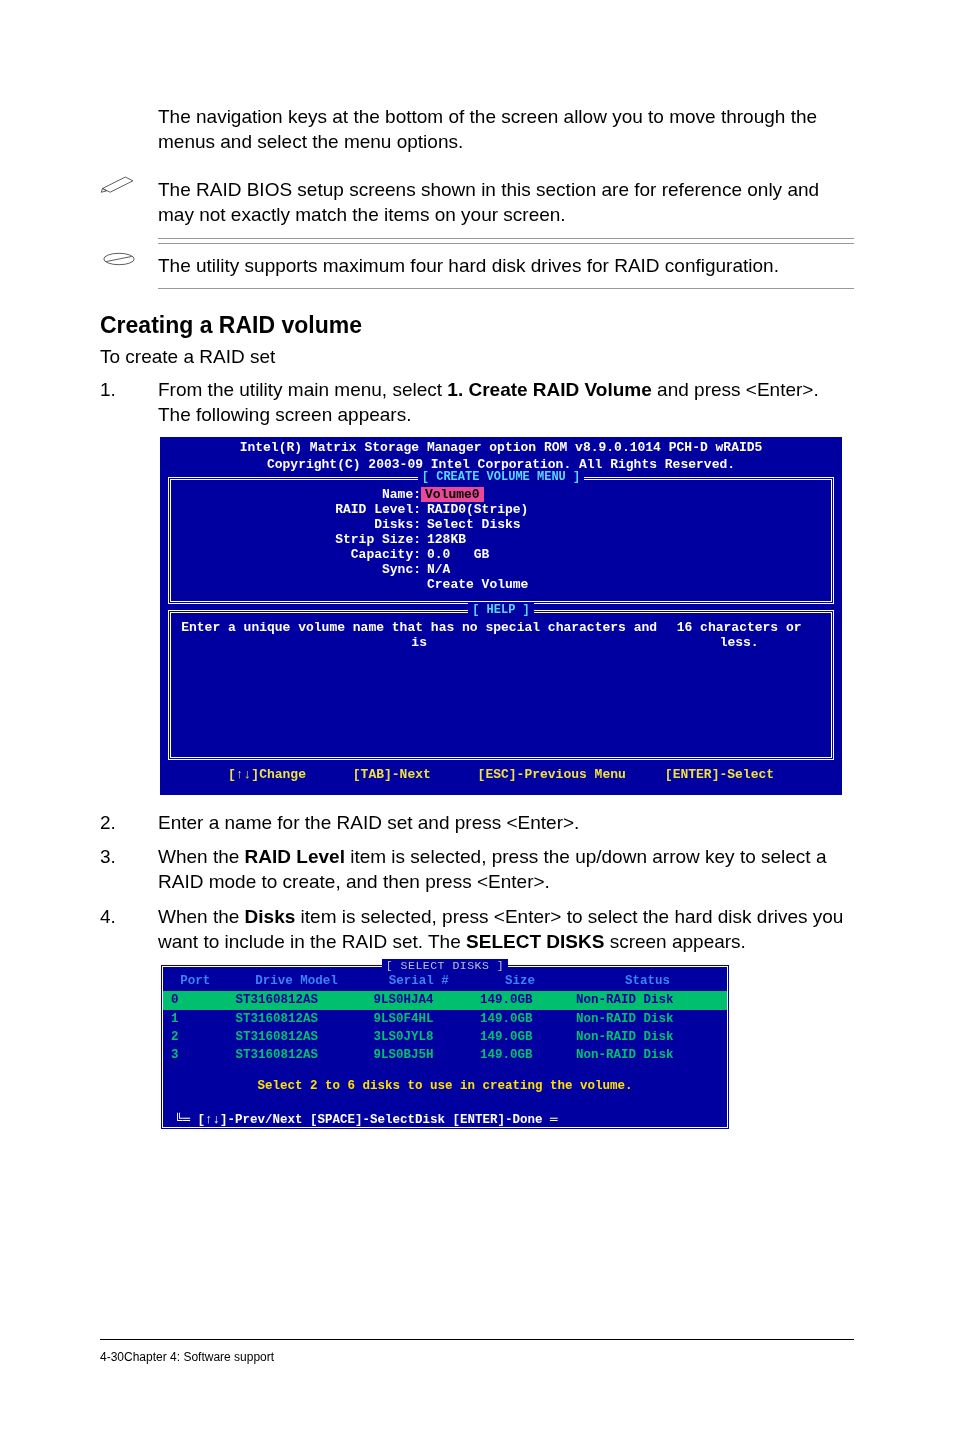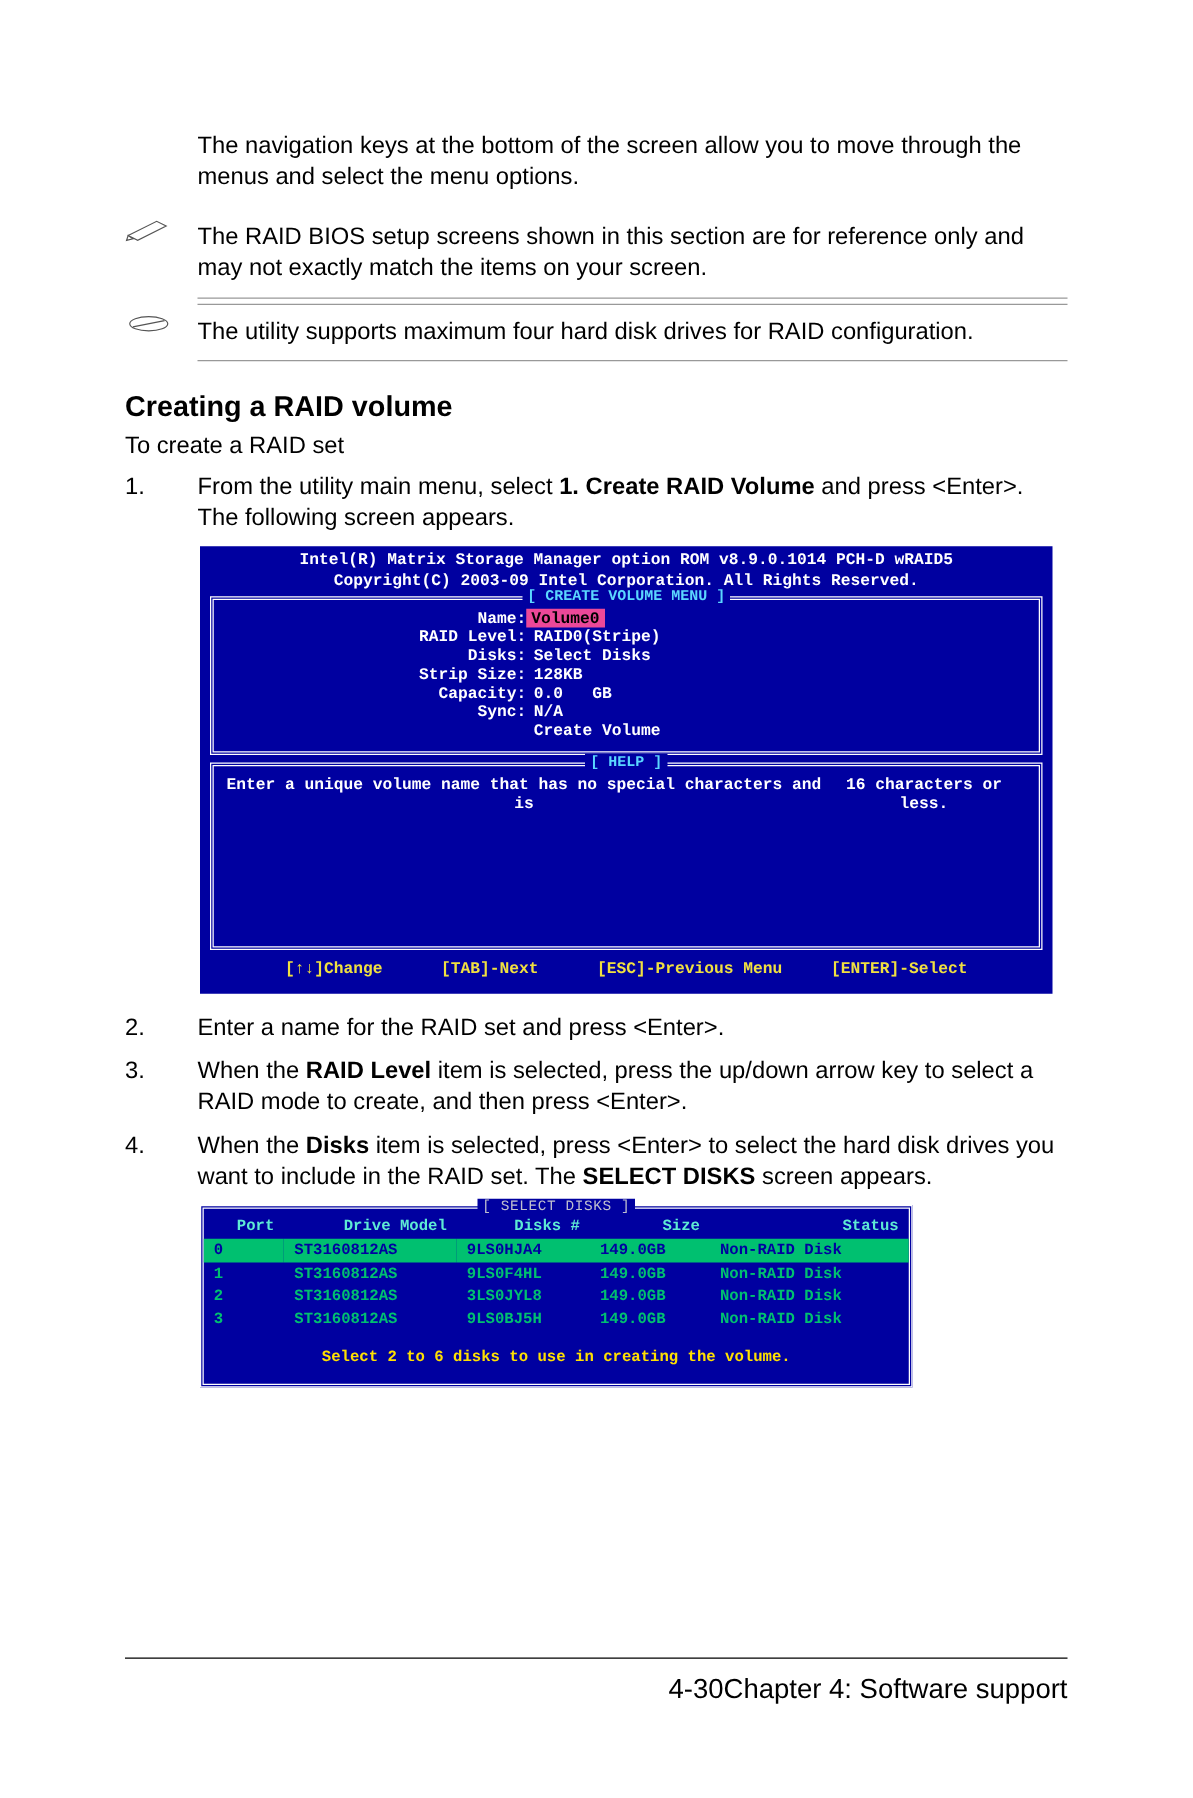--- a/index.html
+++ b/index.html
@@ -154,22 +154,22 @@
     font-size: 11.5px;
     letter-spacing: 0.5px;
   }
   .sel .title span { background:#0000a0; padding: 0 4px; }
   .sel table {
     width: 100%;
     border-collapse: collapse;
     font-weight: bold;
   }
   .sel th {
-    color: #5eead4;
-    text-align: right;
+    color: #3b82f6;
+    text-align: center;
     padding: 2px 8px;
     font-weight: bold;
   }
   .sel td {
     padding: 1px 8px;
   }
   .sel tr.hl td { background: #00c070; color: #0000a0; }
   .sel .msg {
     color: #ffe000;
     text-align: center;
@@ -185,22 +185,22 @@
   }
 
   
   .footer {
     position: absolute;
     left: 100px;
     right: 100px;
     bottom: 72px;
     border-top: 1px solid #000;
     display: flex;
-    justify-content: flex-end;
-    font-size: 22px;
+    justify-content: flex-start;
+    font-size: 12px;
     padding-top: 10px;
   }
 
   
   .pencil { width: 38px; height: 24px; }
 </style>
 </head>
 <body>
 
 <div class="page">
@@ -283,21 +283,21 @@
   </ol>
 
   <div class="sel">
     <div class="sel-inner">
       <div class="title"><span>[ SELECT DISKS ]</span></div>
       <table>
         <tbody>
             <tr>
           <th>Port</th>
           <th>Drive Model</th>
-          <th>Disks #</th>
+          <th>Serial #</th>
           <th>Size</th>
           <th>Status</th>
         </tr>
         <tr class="hl">
           <td>0</td>
           <td>ST3160812AS</td>
           <td>9LS0HJA4</td>
           <td>149.0GB</td>
           <td>Non-RAID Disk</td>
         </tr>
@@ -318,20 +318,21 @@
         <tr>
           <td>3</td>
           <td>ST3160812AS</td>
           <td>9LS0BJ5H</td>
           <td>149.0GB</td>
           <td>Non-RAID Disk</td>
         </tr>
       </tbody>
         </table>
       <div class="msg">Select 2 to 6 disks to use in creating the volume.</div>
+      <div class="nav2">╚═ <span>[↑↓]-Prev/Next [SPACE]-SelectDisk [ENTER]-Done</span> ═</div>
     </div>
   </div>
 
 </div>
 
 <div class="footer">
   <span>4-30</span>
   <span>Chapter 4: Software support</span>
 </div>
 

